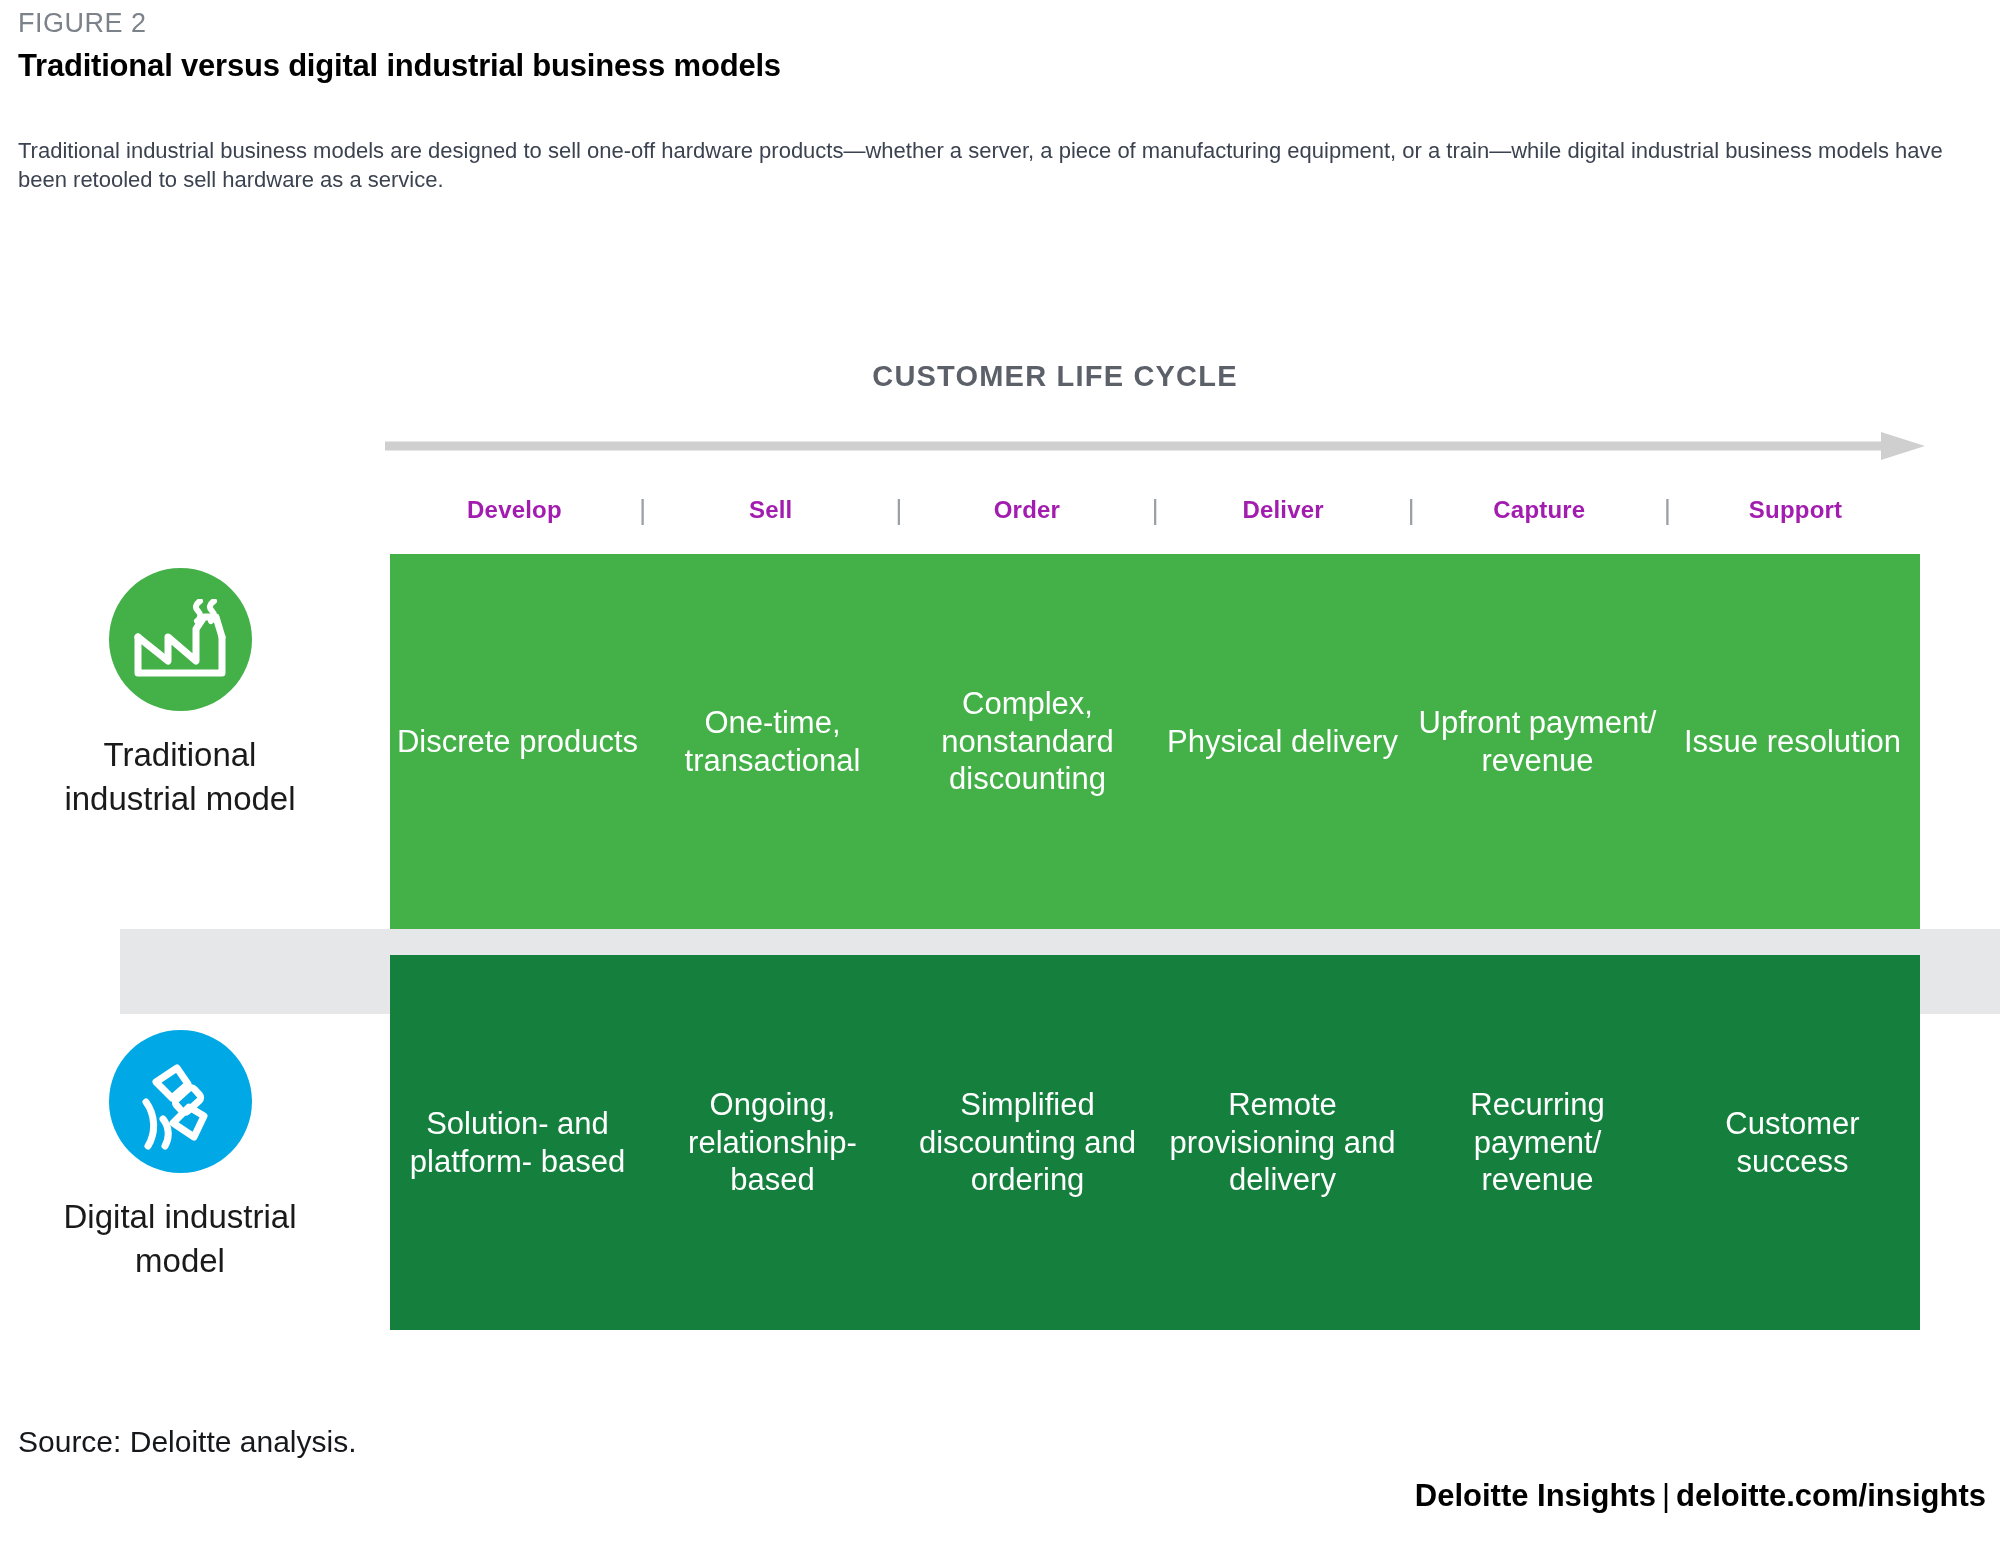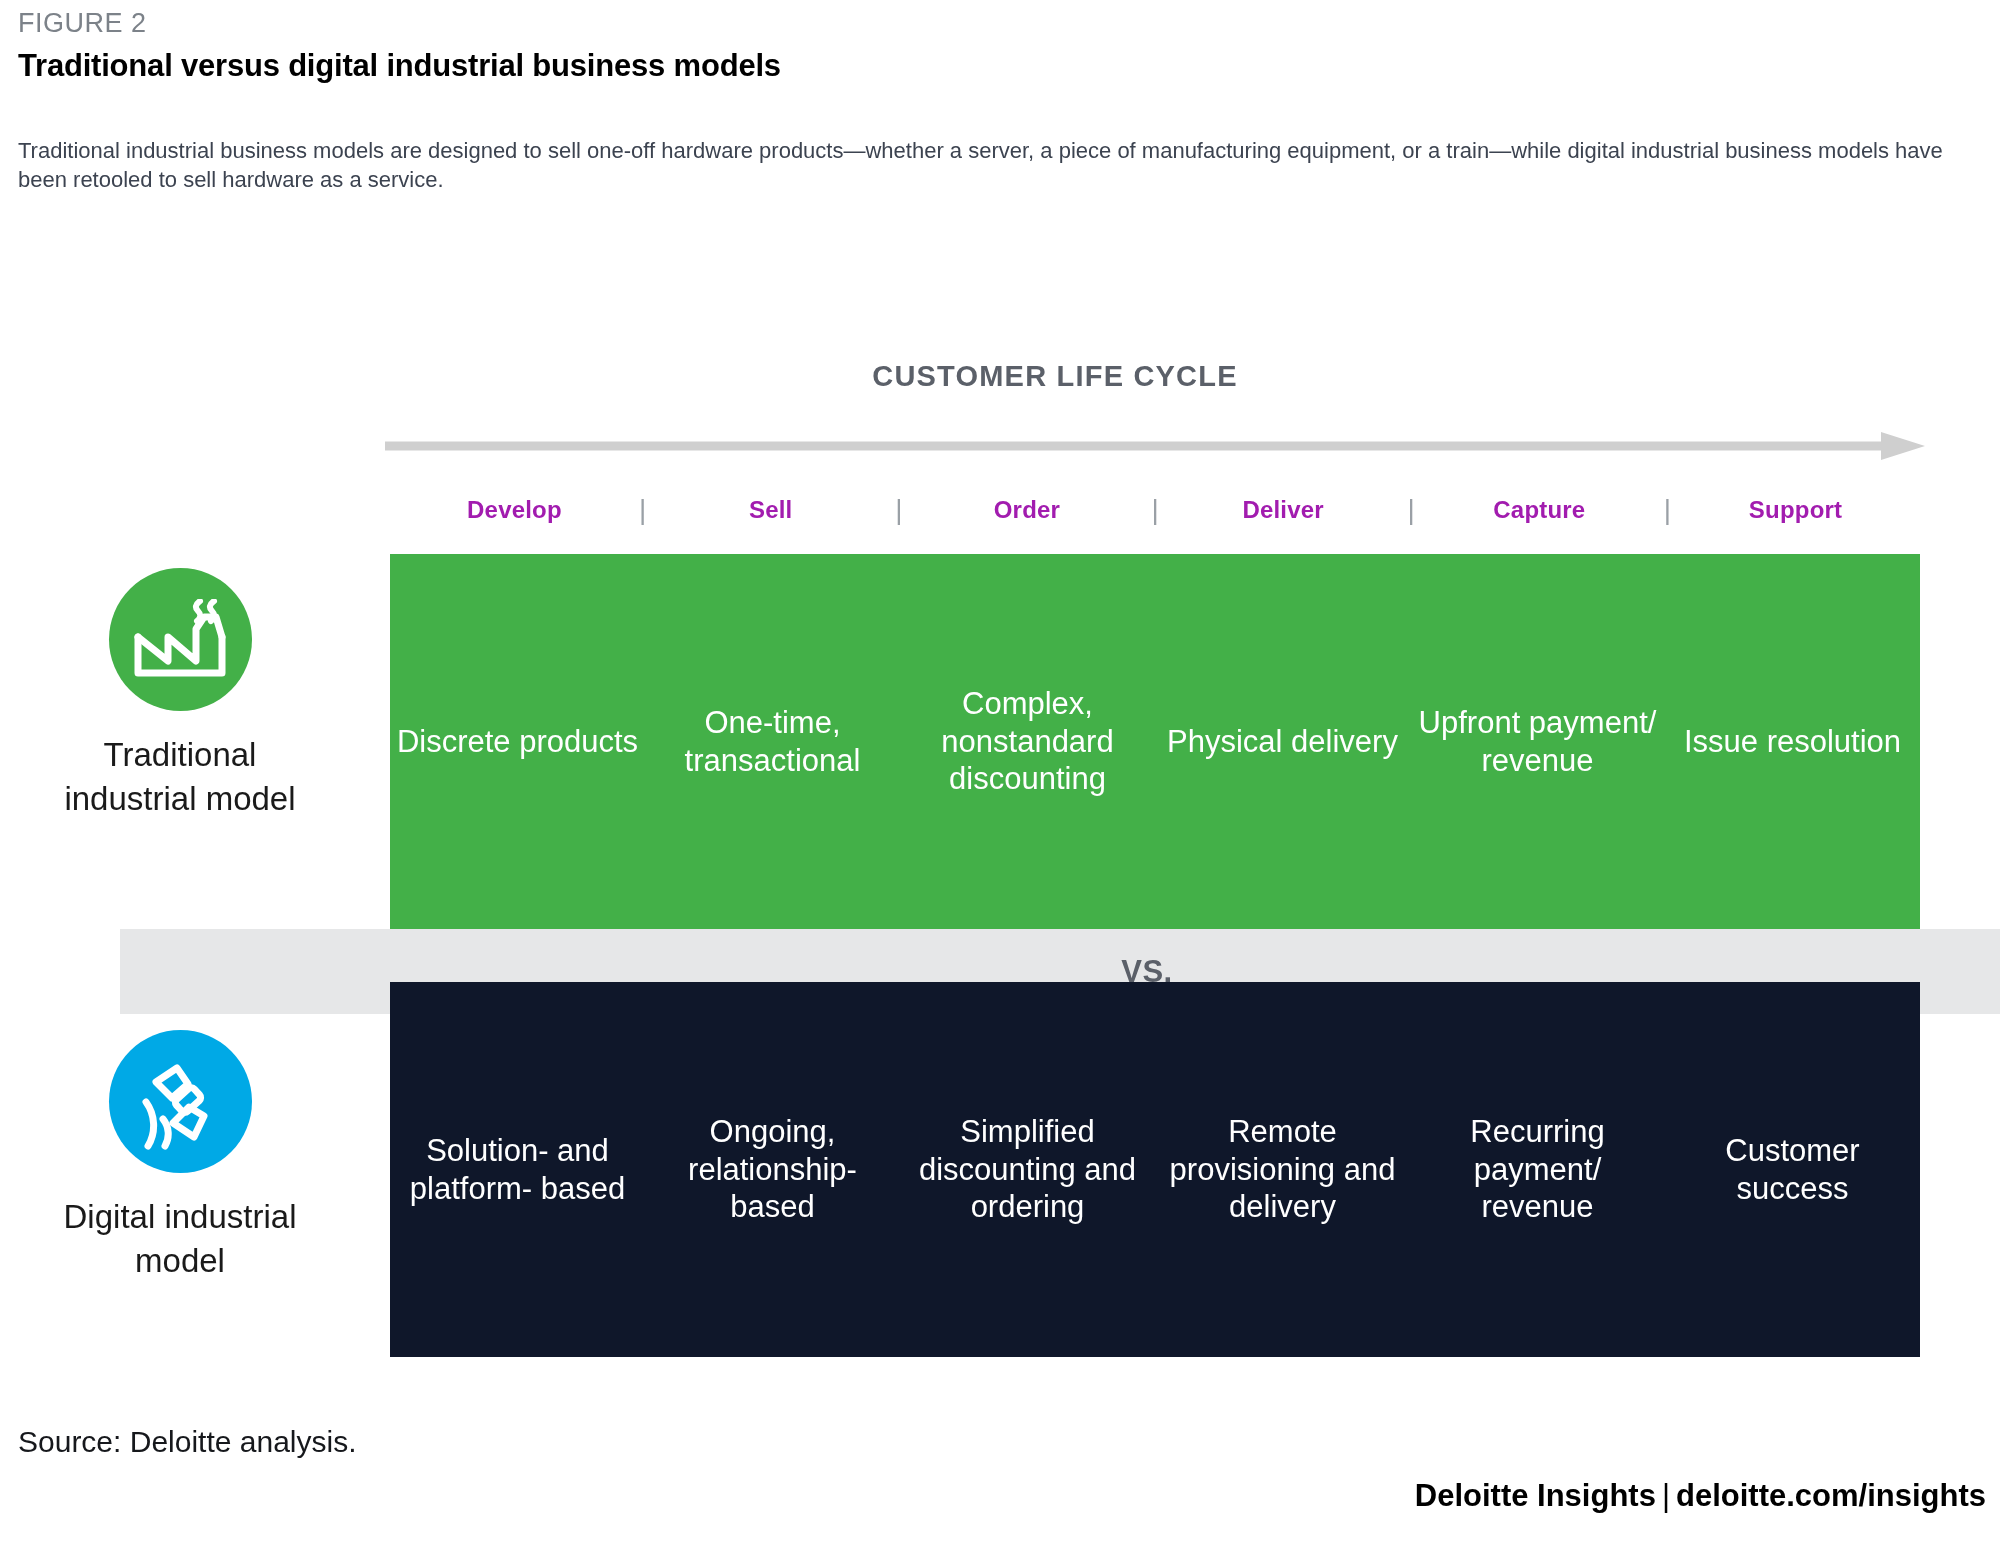--- a/index.html
+++ b/index.html
@@ -52,21 +52,21 @@
   .stage-sep {
     flex:0 0 0px; color:#9aa0a6; font-size:28px; font-weight:400;
   }
 
   
   .band {
     position:absolute; left:390px; width:1530px;
     display:flex;
   }
   .band-green { top:554px; height:375px; background:#43b048; }
-  .band-blue  { top:982px; height:375px; background:#0f172a; }
+  .band-blue  { top:955px; height:375px; background:#15803d; }
   .band-cell {
     flex:1 1 0;
     display:flex; align-items:center; justify-content:center;
     text-align:center; padding:0 6px;
     color:#ffffff; font-size:31px; line-height:1.22; font-weight:400;
   }
 
   .vs-band {
     position:absolute; left:120px; top:929px;
     width:2000px; height:85px; background:#e6e7e8;

